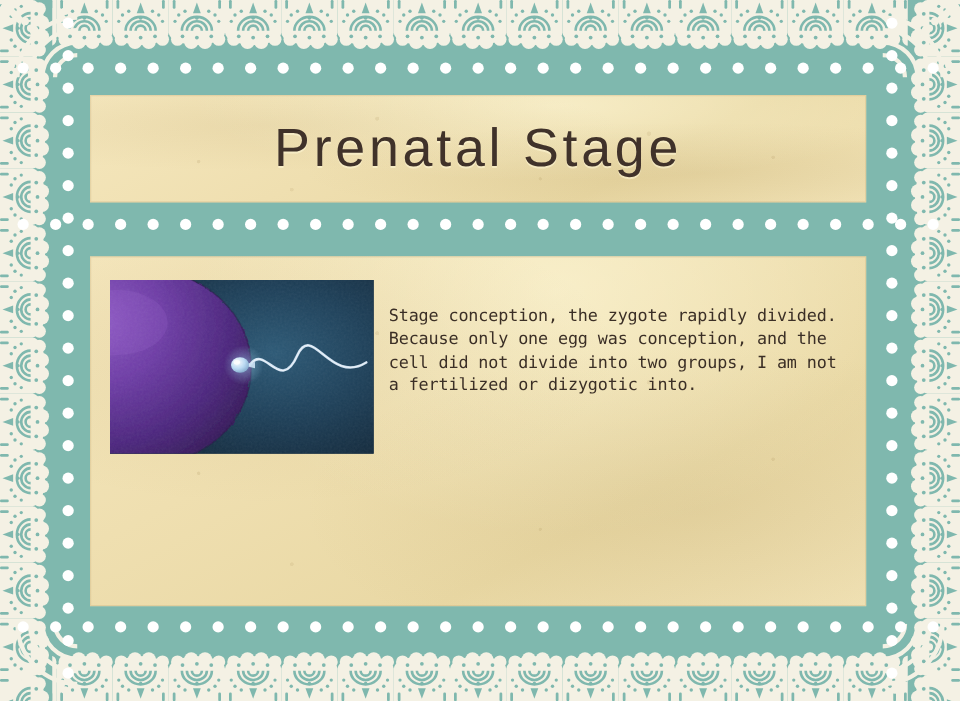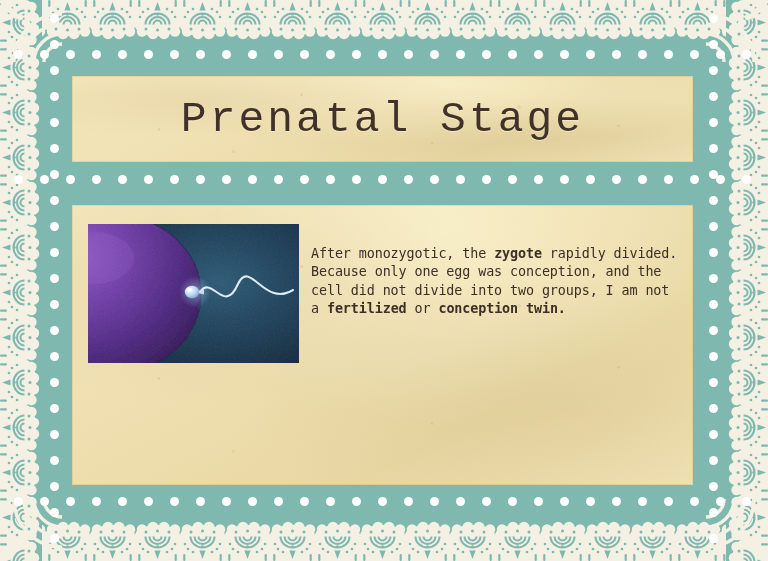--- a/index.html
+++ b/index.html
@@ -89,21 +89,21 @@
     top: 76px;
     width: 621px;
     height: 86px;
     display: flex;
     align-items: center;
     justify-content: center;
   }
   #title-text {
     position: relative;
     z-index: 2;
-    font-family: Liberation Mono, monospace;
+    font-family: Liberation Sans, sans-serif;
     font-size: 43px;
     letter-spacing: 3px;
     color: #40322a;
     white-space: nowrap;
     text-shadow: 0 1px 0 rgba(255,248,215,0.55);
   }
 
   #content-panel {
     left: 72px;
     top: 205px;
@@ -130,21 +130,21 @@
     left: 239px;
     top: 40px;
     width: 372px;
     z-index: 3;
     font-family: "DejaVu Sans Mono", monospace;
     font-size: 13.4px;
     line-height: 18.4px;
     color: #3b2f26;
     letter-spacing: -0.1px;
   }
-  #body-copy b { font-weight: bold; }
+  #body-copy b { font-weight: normal; }
 </style>
 </head>
 <body>
 
 <div id="slide">
 
   <div class="lace-band lace-top">
     <svg class="lace-inner-h" viewBox="0 0 800 42" preserveAspectRatio="none" xmlns="http://www.w3.org/2000/svg">
       <defs>
         <g id="fanTop">
@@ -531,16 +531,16 @@
         <path d="M112,68 C124,50 136,92 150,60 C162,34 176,84 205,66" fill="none" stroke="#ffffff" stroke-width="0.8" stroke-linecap="round" opacity="0.65"></path>
 
         <path d="M105,68 L116,65.5 L116,70.5 Z" fill="#cfe6f7" opacity="0.9"></path>
         <ellipse cx="104" cy="68" rx="7.2" ry="6.2" fill="url(#headGrad)"></ellipse>
         <ellipse cx="101.5" cy="65.8" rx="2.6" ry="2.0" fill="#ffffff" opacity="0.85"></ellipse>
 
         <rect x="0" y="0" width="211" height="139" filter="url(#grainy)" opacity="0.5"></rect>
       </svg>
     </div>
 
-    <div id="body-copy"><span>After monozygotic, the </span><b>zygote</b><span> rapidly divided. Because only one egg was conception, and the cell did not divide into two groups, I am not a </span><b>fertilized</b><span> or </span><b>conception twin.</b></div>
+    <div id="body-copy"><span>Stage conception, the </span><b>zygote</b><span> rapidly divided. Because only one egg was conception, and the cell did not divide into two groups, I am not a </span><b>fertilized</b><span> or </span><b>dizygotic into.</b></div>
 
   </div>
 </div>
 
 </body></html>

